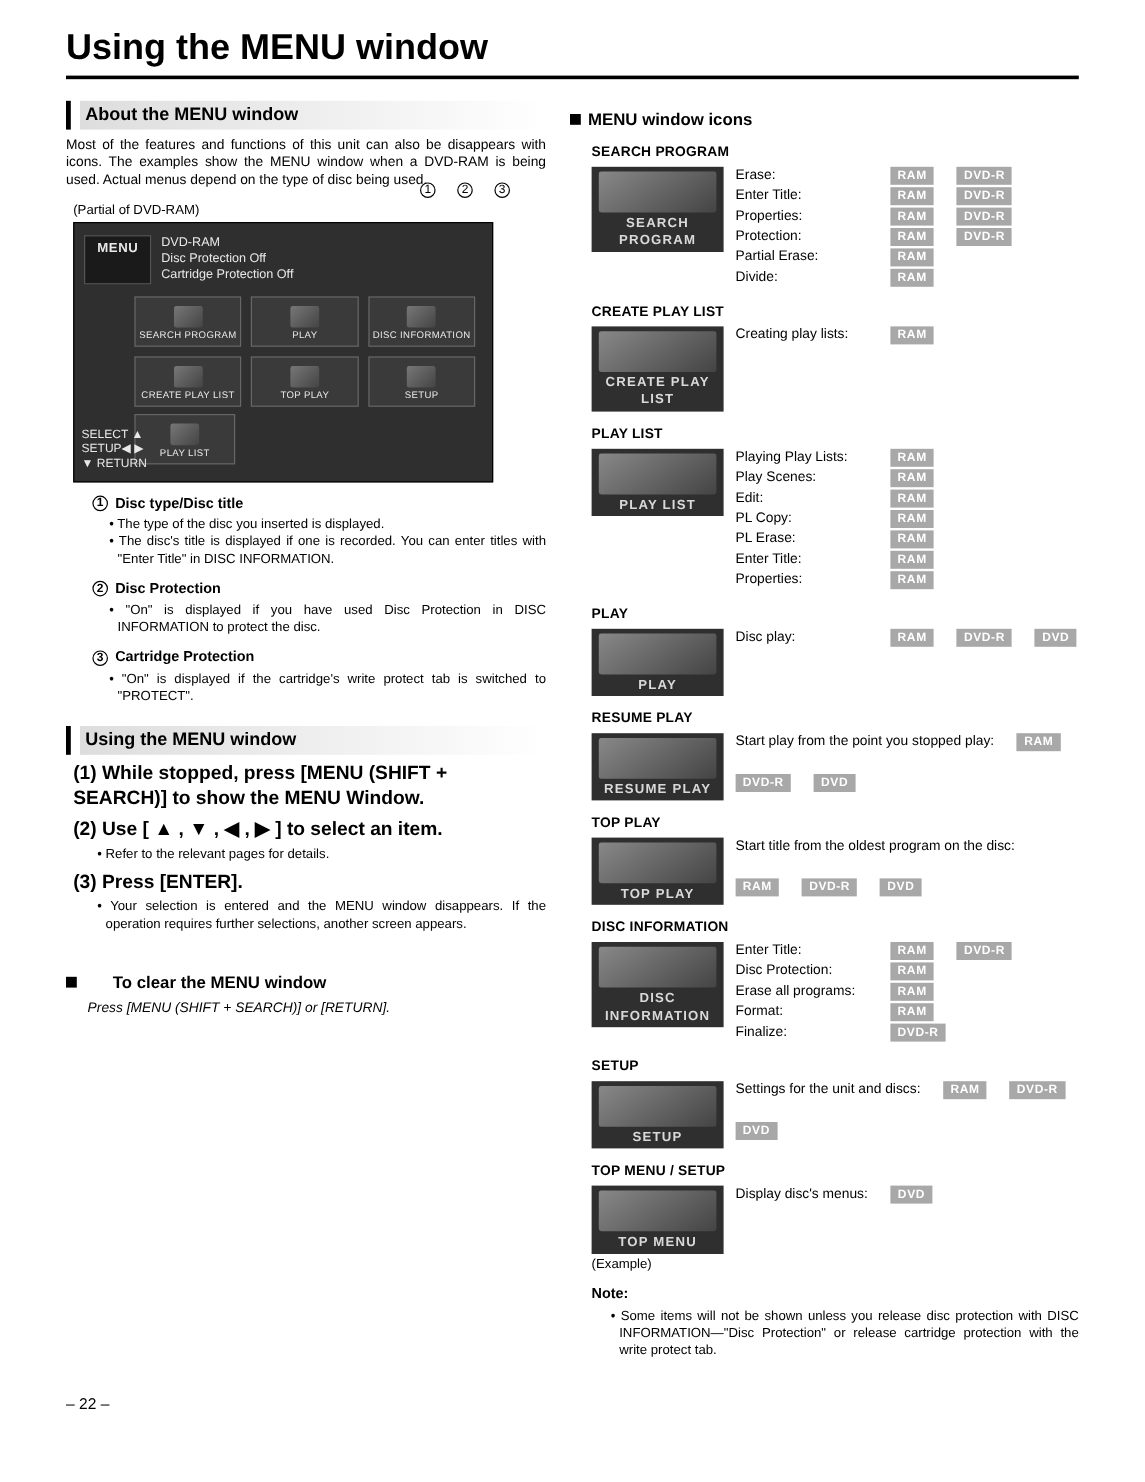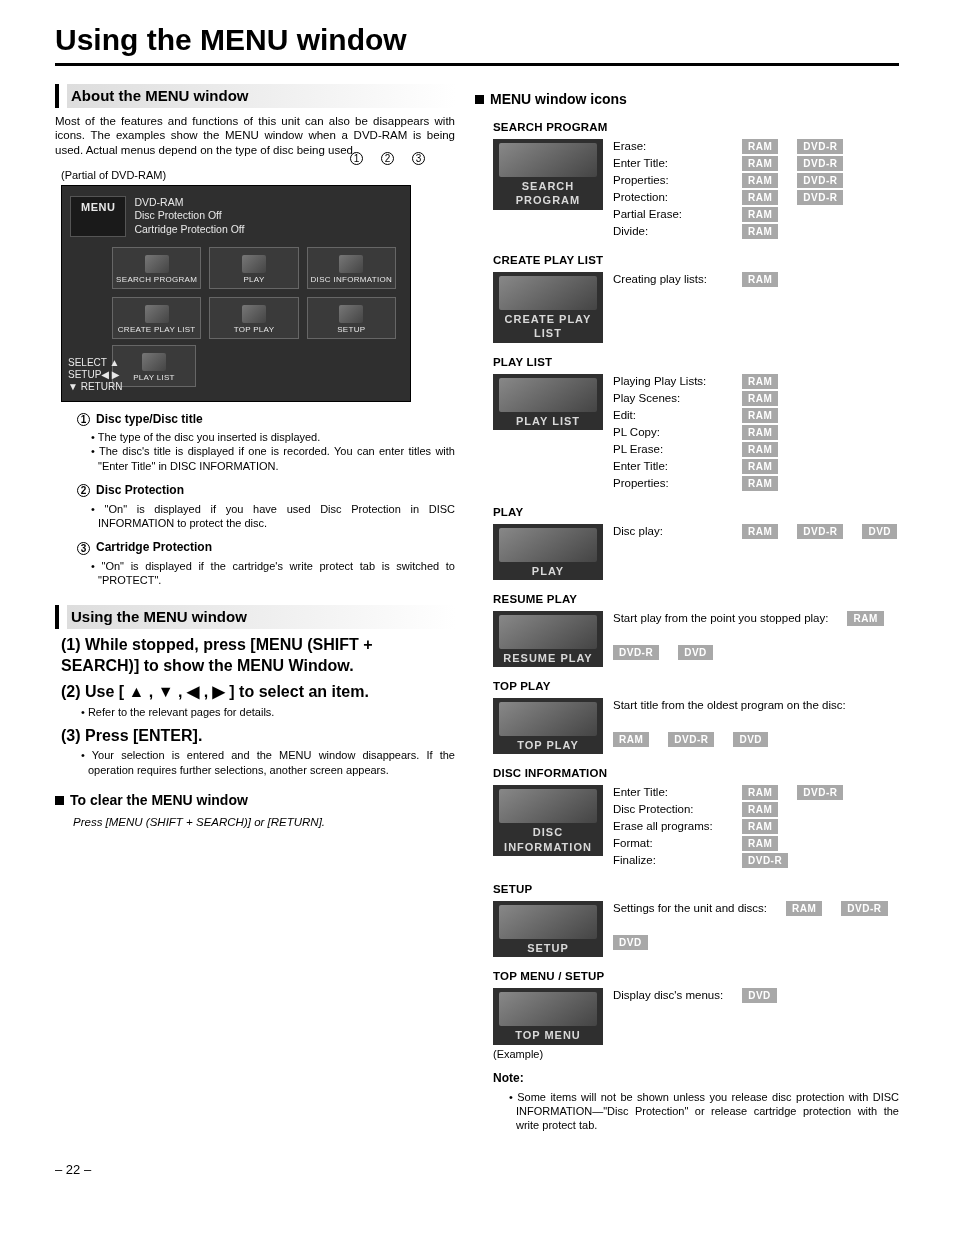--- a/index.html
+++ b/index.html
@@ -252,21 +252,21 @@
         <div class="step">(2) Use [ ▲ , ▼ , ◀ , ▶ ] to select an item.</div>
         <ul class="step-sub">
           <li>Refer to the relevant pages for details.</li>
         </ul>
         <div class="step">(3) Press [ENTER].</div>
         <ul class="step-sub">
           <li>Your selection is entered and the MENU window disappears. If the operation requires further selections, another screen appears.</li>
         </ul>
       </div>
 
-    <div class="subsection-header" style="margin-top:14px;">
+    <div class="subsection-header" style="margin-top:32px;gap:24px;">
       <span class="sq"></span>
       <span>To clear the MENU window</span>
     </div>
     <p class="body-text" style="margin-left:18px; text-align:left;font-style:italic;">Press [MENU (SHIFT + SEARCH)] or [RETURN].</p>
   </div>
 
   <div class="col-right">
     <div class="subsection-header">
       <span class="sq"></span>
       <span>MENU window icons</span>

